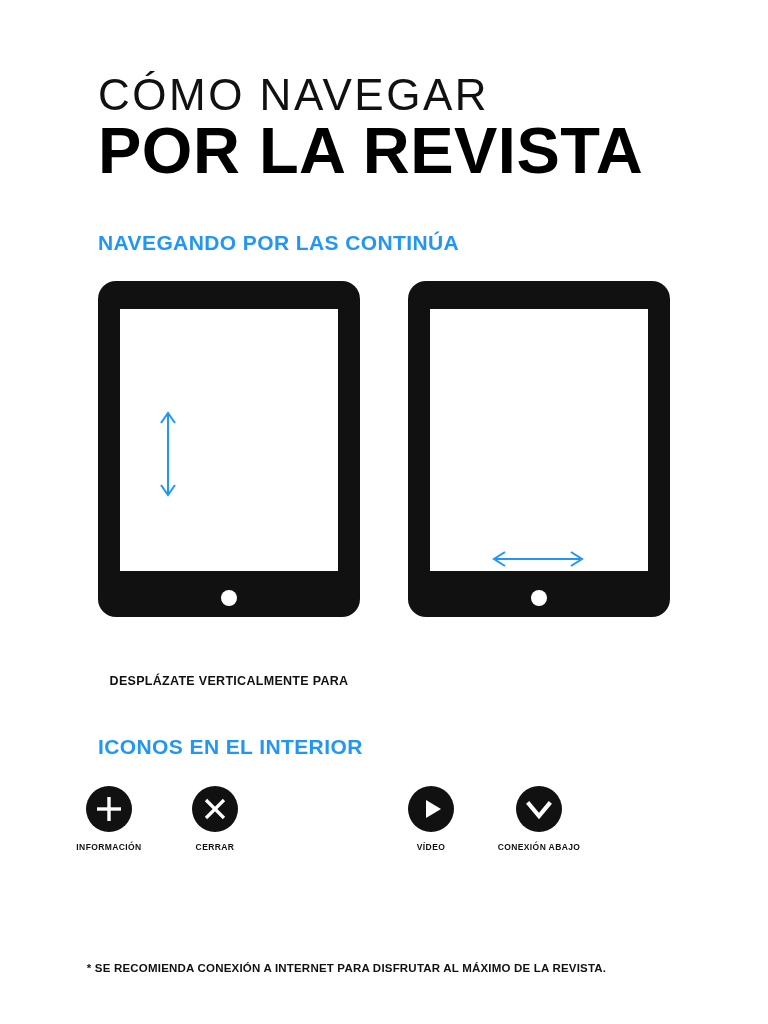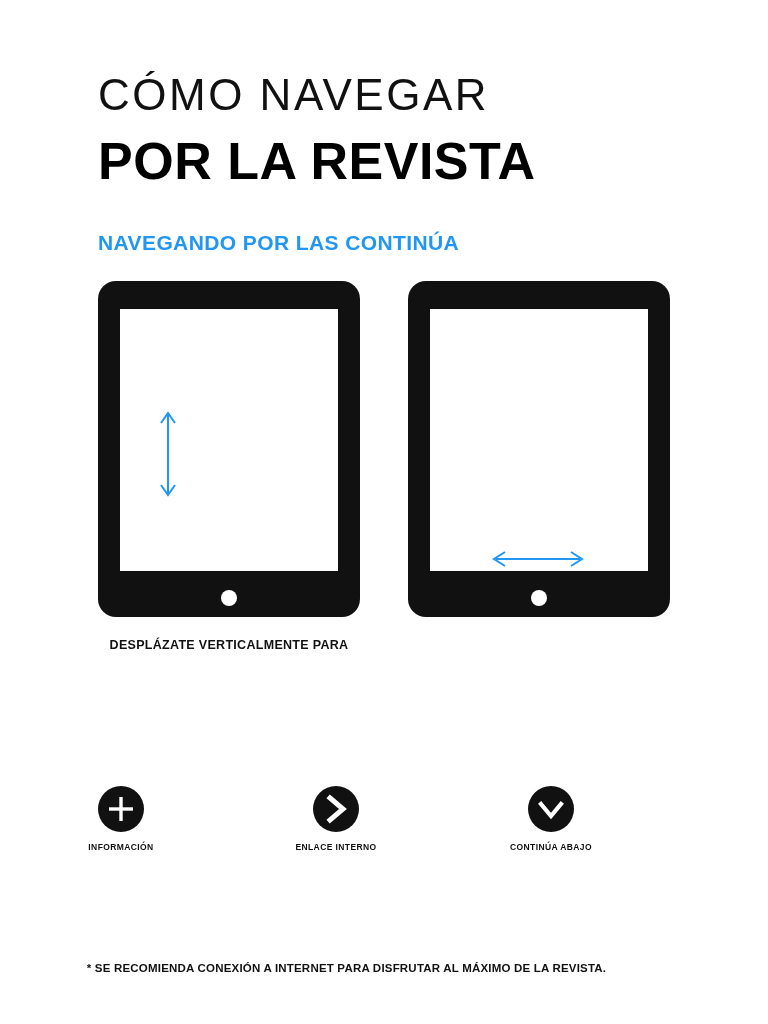--- a/index.html
+++ b/index.html
@@ -27,25 +27,25 @@
   }
   .title-line1 {
     font-size: 44px;
     letter-spacing: 2.5px;
     font-weight: 300;
     line-height: 50px;
     color: #111111;
     white-space: nowrap;
   }
   .title-line2 {
-    font-size: 52px;
+    font-size: 65px;
     font-weight: 800;
     letter-spacing: 0.5px;
     line-height: 58px;
-    margin-top: 12px;
+    margin-top: 2px;
     color: #000000;
     white-space: nowrap;
   }
 
   
   .section-heading {
     position: absolute;
     font-size: 21px;
     font-weight: 700;
     letter-spacing: 0.4px;
@@ -100,27 +100,27 @@
     position: absolute;
     top: 636px;
     width: 300px;
     text-align: center;
     font-size: 12.5px;
     font-weight: 700;
     letter-spacing: 0.3px;
     line-height: 18px;
     color: #111111;
   }
-  #caption-left { left: 79px; }
+  #caption-left { left: 79px; margin-top: 36px; }
   #caption-right { left: 386px; }
 
   
   .icons-row {
     position: absolute;
-    left: 80px;
+    left: 68px;
     top: 786px;
     width: 620px;
     height: 80px;
   }
   .icon-item {
     position: absolute;
     top: 0;
     width: 110px;
     text-align: center;
   }
@@ -189,51 +189,61 @@
       </div>
       <div class="home-button"></div>
     </div>
 
   </div>
 
   <div class="caption" id="caption-left">
     <div>DESPLÁZATE VERTICALMENTE PARA</div>
   </div>
 
+  <div class="section-heading" id="heading-icons">ICONOS EN EL INTERIOR</div>
 
   <div class="icons-row">
 
     <div class="icon-item" style="left:-14px;">
       <div class="icon-circle">
         <svg width="46" height="46" viewBox="0 0 46 46">
           <line x1="23" y1="11" x2="23" y2="35" stroke="#ffffff" stroke-width="3.4"></line>
           <line x1="11" y1="23" x2="35" y2="23" stroke="#ffffff" stroke-width="3.4"></line>
         </svg>
       </div>
       <div class="icon-label">INFORMACIÓN</div>
     </div>
 
-
-    <div class="icon-item" style="left:201px;">
-      <div class="icon-circle">
-        <svg width="46" height="46" viewBox="0 0 46 46">
-          <polyline points="17,12 30,23 17,34" fill="none" stroke="#ffffff" stroke-width="5" stroke-linecap="square" stroke-linejoin="miter"></polyline>
-        </svg>
-      </div>
-      <div class="icon-label">ENLACE INTERNO</div>
-    </div>
-
+    <div class="icon-item" style="left:92px;">
+      <div class="icon-circle">
+        <svg width="46" height="46" viewBox="0 0 46 46">
+          <line x1="14" y1="14" x2="32" y2="32" stroke="#ffffff" stroke-width="3.2"></line>
+          <line x1="32" y1="14" x2="14" y2="32" stroke="#ffffff" stroke-width="3.2"></line>
+        </svg>
+      </div>
+      <div class="icon-label">CERRAR</div>
+    </div>
+
+
+    <div class="icon-item" style="left:308px;">
+      <div class="icon-circle">
+        <svg width="46" height="46" viewBox="0 0 46 46">
+          <polygon points="18,14 33,23 18,32" fill="#ffffff"></polygon>
+        </svg>
+      </div>
+      <div class="icon-label">VÍDEO</div>
+    </div>
 
     <div class="icon-item" style="left:416px;">
       <div class="icon-circle">
         <svg width="46" height="46" viewBox="0 0 46 46">
           <polyline points="13,18 23,30 33,18" fill="none" stroke="#ffffff" stroke-width="4.2" stroke-linecap="square"></polyline>
         </svg>
       </div>
-      <div class="icon-label">CONTINÚA ABAJO</div>
+      <div class="icon-label">CONEXIÓN ABAJO</div>
     </div>
 
 
   </div>
 
   <div class="footnote">* SE RECOMIENDA CONEXIÓN A INTERNET PARA DISFRUTAR AL MÁXIMO DE LA REVISTA.</div>
 
 </div>
 
 </body></html>

